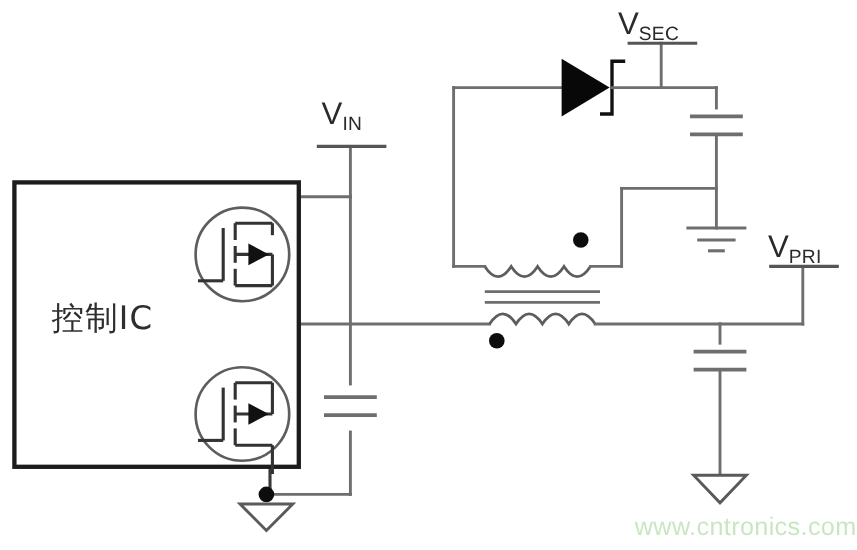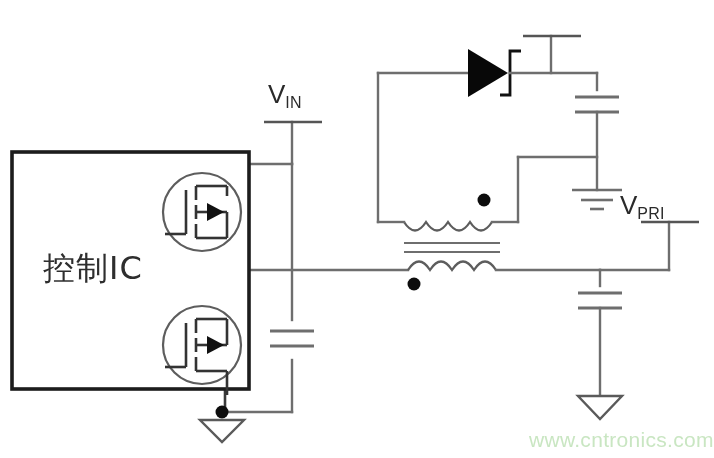--- a/index.html
+++ b/index.html
@@ -114,21 +114,21 @@
     font-family: "Liberation Sans", sans-serif;
   }
   .v-label .sub {
     font-size: 16px;
     vertical-align: baseline;
     position: relative;
     top: 5px;
     letter-spacing: 0.2px;
   }
   #ic-label {
-    font-size: 32px;
+    font-size: 27px;
     color: #2e2e2e;
     font-family: "DejaVu Sans", sans-serif;
     letter-spacing: 1px;
   }
   #watermark {
     position: absolute;
     font-size: 21px;
     color: #c9e6c2;
     letter-spacing: 0.3px;
     font-family: "Liberation Sans", sans-serif;
@@ -275,20 +275,21 @@
     <g>
       <path class="gnd-tri" d="M 578 396 L 622 396 L 600 419 Z"></path>
     </g>
 
     <line class="term-bar" x1="264" y1="122" x2="322" y2="122"></line>
 
   </svg>
 
   <div class="lbl v-label" style="left:268px; top:81px;"><span>V</span><span class="sub">IN</span></div>
 
-
-  <div class="lbl v-label" style="left:620px; top:192px;"><span>V</span><span class="sub">PRI</span></div>
+  <div class="lbl v-label" style="left:515px; top:6px;"><span>V</span><span class="sub">SEC</span></div>
+
+  <div class="lbl v-label" style="left:640px; top:192px;"><span>V</span><span class="sub">PRI</span></div>
 
   <div class="lbl" id="ic-label" style="left:43px; top:252px;">控制IC</div>
 
   <div id="watermark" style="left:529px; top:428px;">www.cntronics.com</div>
 
 </div>
 
 </body></html>

